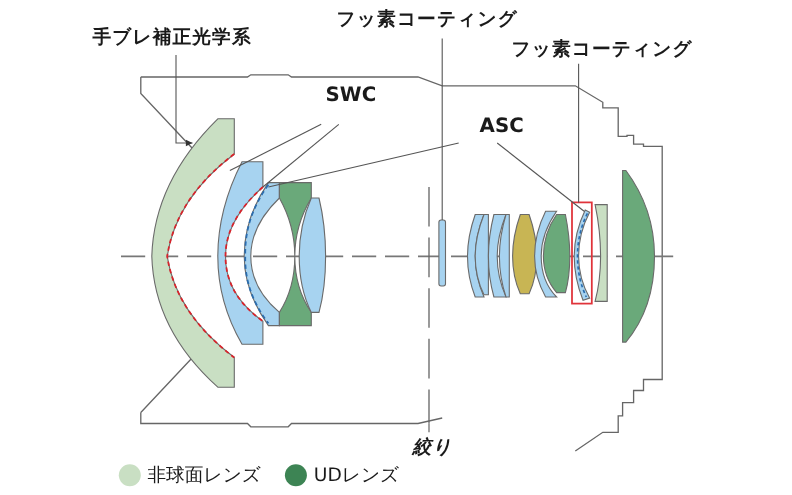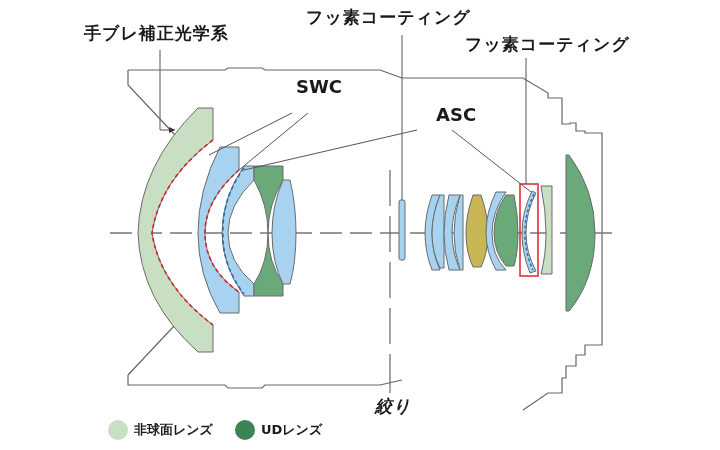--- a/index.html
+++ b/index.html
@@ -4,21 +4,21 @@
 <style>
   html, body { margin: 0; padding: 0; background: #ffffff; }
   body { width: 720px; height: 450px; position: relative; overflow: hidden;
          font-family: "DejaVu Sans", sans-serif; }
   svg#diagram { position: absolute; left: 0; top: 0; }
   .lbl { position: absolute; font-weight: bold; color: #1a1a1a; white-space: nowrap;
          font-family: "DejaVu Sans", sans-serif; }
   .lbl-jp { font-size: 17px; letter-spacing: 1px; }
   .lbl-en { font-size: 18px; }
   .legend { position: absolute; top: 420px; left: 108px; display: flex; align-items: flex-start;
-            font-weight: bold; font-size: 13px; color: #1a1a1a; }
+            font-weight: normal; font-size: 17px; color: #1a1a1a; }
   .legend-item { display: flex; align-items: center; margin-right: 14px; }
   .dot { width: 20px; height: 20px; border-radius: 50%; margin-right: 6px; display: inline-block; }
 </style>
 </head>
 <body>
 
 <svg id="diagram" width="720" height="450" viewBox="0 0 720 450">
 
   <path d="M128,70 L128,85 L175,135 M128,70 L225,70 L228,68 L262,68 L265,70 L380,70 L402,78 L523,78 L548,93 L548,98 L562,98 L562,124 L570,124 L570,123 L576,123 L576,131 L585,131 L585,133 L602,133 L602,155 L602,345 L585,345 L585,355 L576,355 L576,366 L570,366 L566,366 L566,378 L562,378 L562,393 L548,393 L523,410 M128,375 L128,385 L225,385 L228,388 L262,388 L265,385 L380,385 L402,380 M128,375 L175,325" fill="none" stroke="#666" stroke-width="1.2"></path>
 

